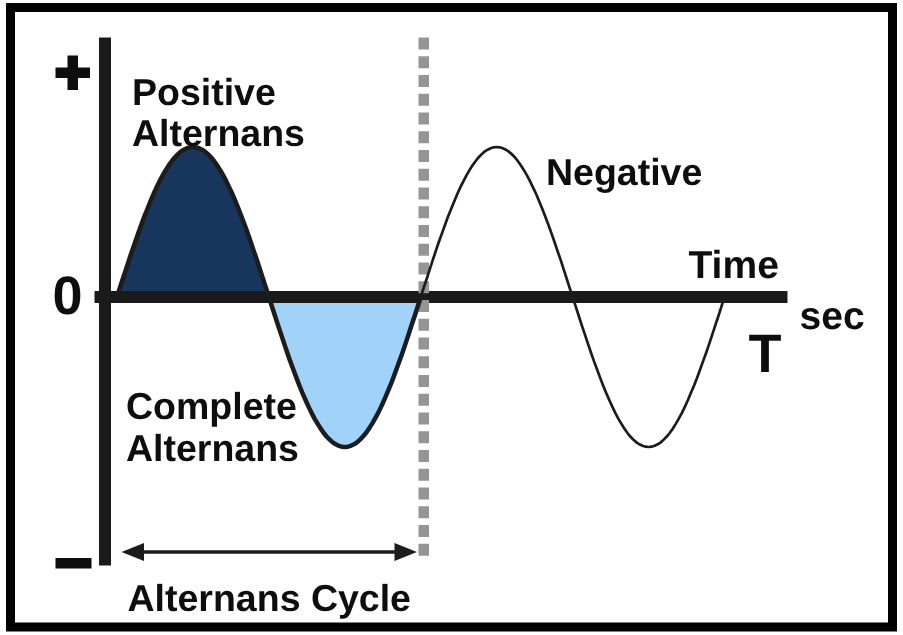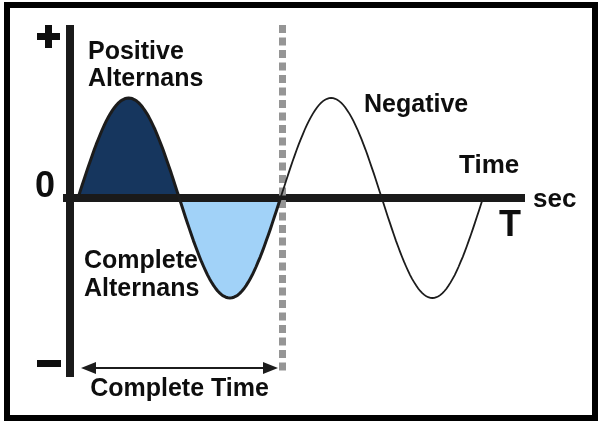--- a/index.html
+++ b/index.html
@@ -6,21 +6,21 @@
   #stage{
     position:relative;width:602px;height:423px;background:#fff;overflow:hidden;
     font-family:"Liberation Sans",sans-serif;
   }
   #frame{
     position:absolute;left:4px;top:2px;right:4px;bottom:2px;
     border:6px solid #000;pointer-events:none;
   }
   svg{position:absolute;left:0;top:0;}
   .lbl{
-    position:absolute;font-weight:bold;color:#0e0e0e;line-height:1;white-space:pre;
+    position:absolute;font-weight:bold;color:#0e0e0e;line-height:1;white-space:pre;margin-top:12px;
   }
   #positive-label{left:88px;top:37px;font-size:25px;line-height:27px;}
   #negative-label{left:84px;top:245px;font-size:25px;line-height:28px;}
   #voltage-label{left:364px;top:91px;font-size:25px;}
   #time-label{left:459px;top:151px;font-size:26px;}
   #sec-label{left:533px;top:185px;font-size:26px;}
   #t-label{left:499px;top:206px;font-size:36px;}
   #cycle-label{left:80px;top:375px;width:199px;text-align:center;font-size:25px;}
   #zero-label{left:35px;top:167px;font-size:36px;}
   
@@ -72,16 +72,16 @@
   <div class="lbl" id="negative-label"><span>Complete</span><br><span>Alternans</span></div>
 
   <div class="lbl" id="voltage-label">Negative</div>
 
   <div class="lbl" id="time-label">Time</div>
 
   <div class="lbl" id="sec-label">sec</div>
 
   <div class="lbl" id="t-label">T</div>
 
-  <div class="lbl" id="cycle-label">Complete Time</div>
+  <div class="lbl" id="cycle-label">Alternans Cycle</div>
 
   <div id="frame"></div>
 </div>
 
 </body></html>

